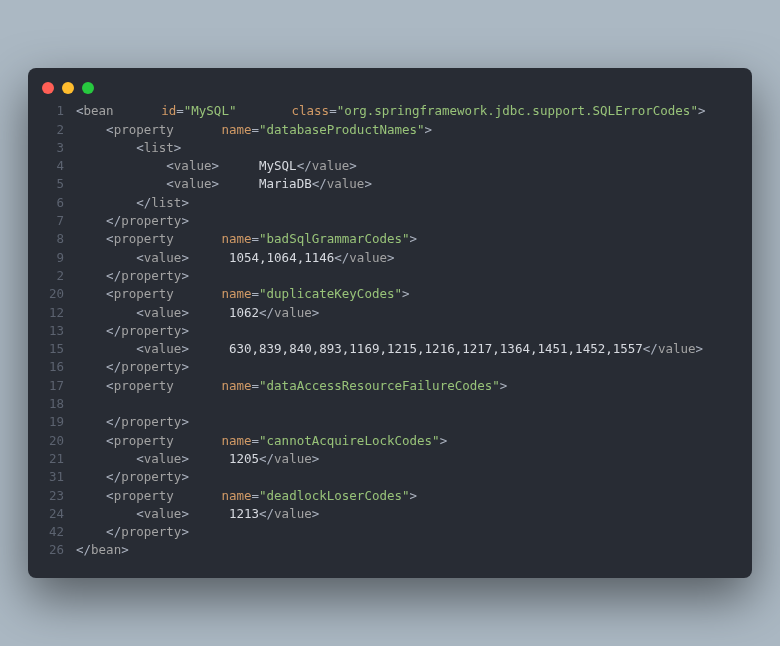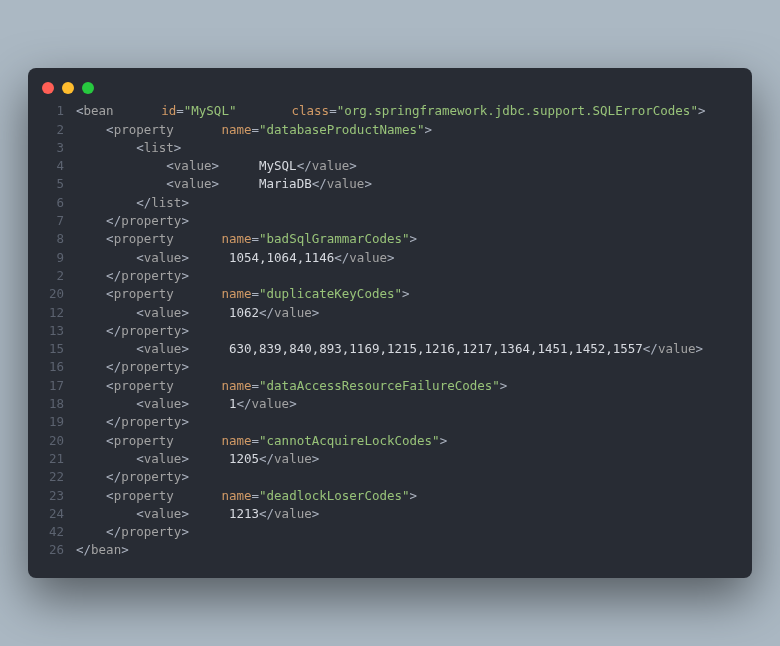--- a/index.html
+++ b/index.html
@@ -74,23 +74,23 @@
       <div class="line"><span class="ln">7</span><span><span>    </span><span class="pun">&lt;/</span><span class="tag">property</span><span class="pun">&gt;</span></span></div>
       <div class="line"><span class="ln">8</span><span><span>    </span><span class="pun">&lt;</span><span class="tag">property</span><span class="txt"> </span><span class="attr">name</span><span class="pun">=</span><span class="str">"badSqlGrammarCodes"</span><span class="pun">&gt;</span></span></div>
       <div class="line"><span class="ln">9</span><span><span>        </span><span class="pun">&lt;</span><span class="tag">value</span><span class="pun">&gt;</span><span class="txt">1054,1064,1146</span><span class="pun">&lt;/</span><span class="tag">value</span><span class="pun">&gt;</span></span></div>
       <div class="line"><span class="ln">2</span><span><span>    </span><span class="pun">&lt;/</span><span class="tag">property</span><span class="pun">&gt;</span></span></div>
       <div class="line"><span class="ln">20</span><span><span>    </span><span class="pun">&lt;</span><span class="tag">property</span><span class="txt"> </span><span class="attr">name</span><span class="pun">=</span><span class="str">"duplicateKeyCodes"</span><span class="pun">&gt;</span></span></div>
       <div class="line"><span class="ln">12</span><span><span>        </span><span class="pun">&lt;</span><span class="tag">value</span><span class="pun">&gt;</span><span class="txt">1062</span><span class="pun">&lt;/</span><span class="tag">value</span><span class="pun">&gt;</span></span></div>
       <div class="line"><span class="ln">13</span><span><span>    </span><span class="pun">&lt;/</span><span class="tag">property</span><span class="pun">&gt;</span></span></div>
       <div class="line"><span class="ln">15</span><span><span>        </span><span class="pun">&lt;</span><span class="tag">value</span><span class="pun">&gt;</span><span class="txt">630,839,840,893,1169,1215,1216,1217,1364,1451,1452,1557</span><span class="pun">&lt;/</span><span class="tag">value</span><span class="pun">&gt;</span></span></div>
       <div class="line"><span class="ln">16</span><span><span>    </span><span class="pun">&lt;/</span><span class="tag">property</span><span class="pun">&gt;</span></span></div>
       <div class="line"><span class="ln">17</span><span><span>    </span><span class="pun">&lt;</span><span class="tag">property</span><span class="txt"> </span><span class="attr">name</span><span class="pun">=</span><span class="str">"dataAccessResourceFailureCodes"</span><span class="pun">&gt;</span></span></div>
-      <div class="line"><span class="ln">18</span><span><span>        </span><span class="pun">&lt;</span><span class="tag">value</span><span class="pun">&gt;</span><span class="txt">1</span><span class="pun">&lt;/</span><span class="tag">value</span><span class="pun">&gt;</span></span></div>
+      <div class="line"><span class="ln">18</span></div>
       <div class="line"><span class="ln">19</span><span><span>    </span><span class="pun">&lt;/</span><span class="tag">property</span><span class="pun">&gt;</span></span></div>
       <div class="line"><span class="ln">20</span><span><span>    </span><span class="pun">&lt;</span><span class="tag">property</span><span class="txt"> </span><span class="attr">name</span><span class="pun">=</span><span class="str">"cannotAcquireLockCodes"</span><span class="pun">&gt;</span></span></div>
       <div class="line"><span class="ln">21</span><span><span>        </span><span class="pun">&lt;</span><span class="tag">value</span><span class="pun">&gt;</span><span class="txt">1205</span><span class="pun">&lt;/</span><span class="tag">value</span><span class="pun">&gt;</span></span></div>
-      <div class="line"><span class="ln">22</span><span><span>    </span><span class="pun">&lt;/</span><span class="tag">property</span><span class="pun">&gt;</span></span></div>
+      <div class="line"><span class="ln">31</span><span><span>    </span><span class="pun">&lt;/</span><span class="tag">property</span><span class="pun">&gt;</span></span></div>
       <div class="line"><span class="ln">23</span><span><span>    </span><span class="pun">&lt;</span><span class="tag">property</span><span class="txt"> </span><span class="attr">name</span><span class="pun">=</span><span class="str">"deadlockLoserCodes"</span><span class="pun">&gt;</span></span></div>
       <div class="line"><span class="ln">24</span><span><span>        </span><span class="pun">&lt;</span><span class="tag">value</span><span class="pun">&gt;</span><span class="txt">1213</span><span class="pun">&lt;/</span><span class="tag">value</span><span class="pun">&gt;</span></span></div>
       <div class="line"><span class="ln">42</span><span><span>    </span><span class="pun">&lt;/</span><span class="tag">property</span><span class="pun">&gt;</span></span></div>
       <div class="line"><span class="ln">26</span><span><span></span><span class="pun">&lt;/</span><span class="tag">bean</span><span class="pun">&gt;</span></span></div>
     </div>
 </div>
 
 </body></html>

